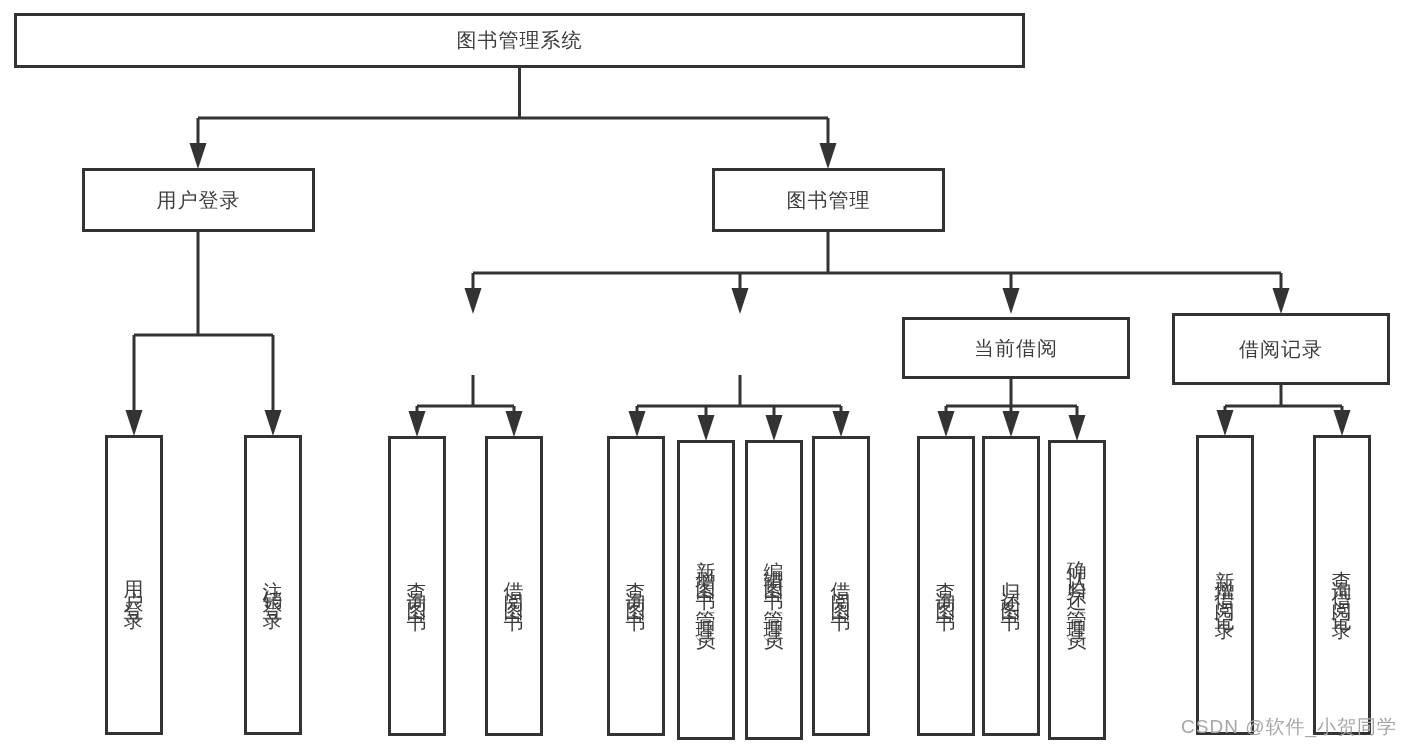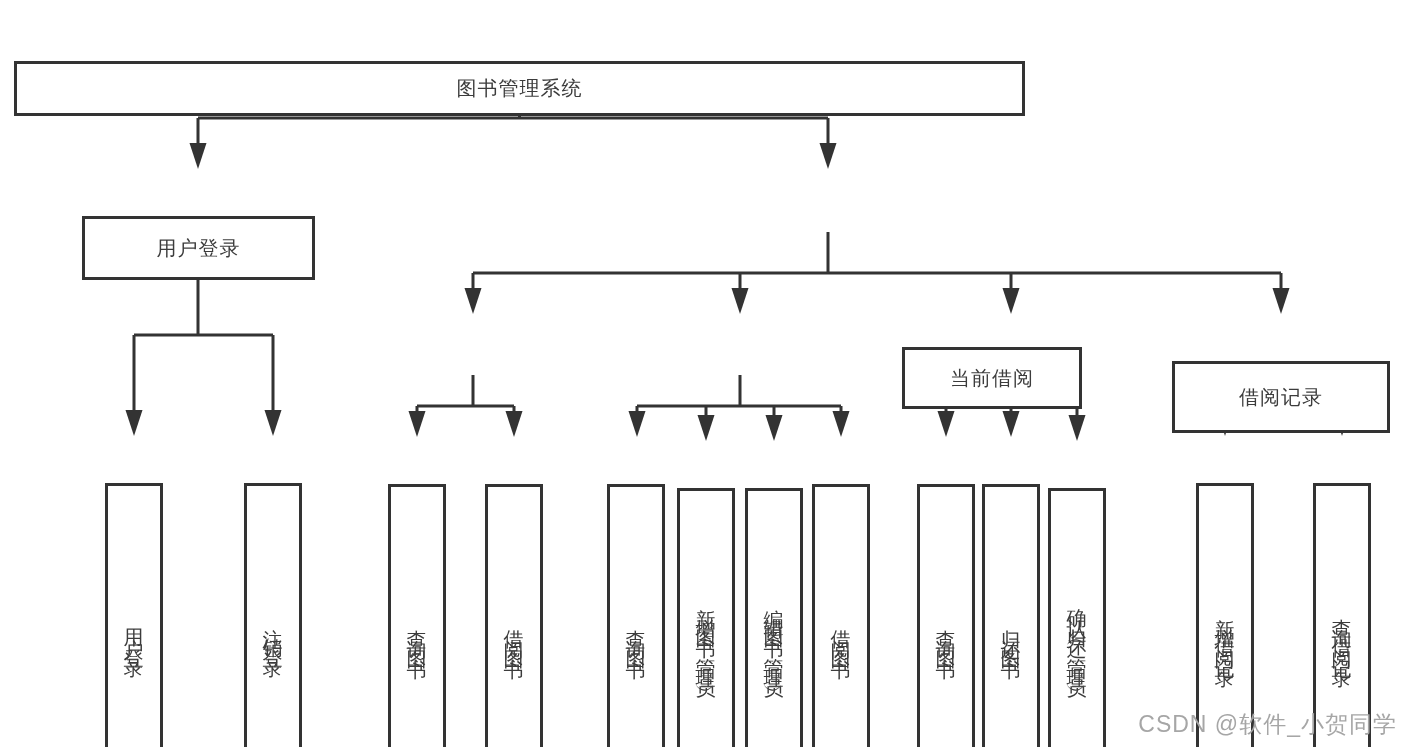--- a/index.html
+++ b/index.html
@@ -11,30 +11,30 @@
     position:relative; width:1405px; height:747px; background:var(--bg);
     font-family:"Liberation Sans","DejaVu Sans",sans-serif; overflow:hidden;
   }
   .connectors{position:absolute;left:0;top:0;width:1405px;height:747px;}
   .connectors path{stroke:var(--line);stroke-width:3;fill:none;}
   .connectors polygon{fill:var(--line);stroke:none;}
   .node{
     position:absolute; box-sizing:border-box; border:3px solid var(--border);
     background:var(--fill); color:var(--text);
     display:flex; align-items:center; justify-content:center;
-    font-size:20px; letter-spacing:1px;margin-top:48px;
+    font-size:20px; letter-spacing:1px;
   }
   .leaf{width:58px;height:300px;}
   .leaf .vtext{
     writing-mode:vertical-rl; text-orientation:mixed;
     letter-spacing:10px; line-height:1; font-size:20px; white-space:nowrap;
   }
   .watermark{
     position:absolute; right:8px; bottom:7px; color:var(--wm);
-    font-size:23px; letter-spacing:1px; z-index:5;
+    font-size:19px; letter-spacing:1px; z-index:5;
   }
 </style>
 </head>
 <body>
 
 <div class="canvas">
 
   <svg class="connectors" viewBox="0 0 1405 747" xmlns="http://www.w3.org/2000/svg">
 
     <path d="M519.5 68 V118 M198 118 H828 M198 118 V146 M828 118 V146"></path>
@@ -71,22 +71,25 @@
     <polygon points="1333.5,410 1350.5,410 1342,436"></polygon>
   </svg>
 
   <div class="node" style="left:14px;top:13px;width:1011px;height:55px">
     <span>图书管理系统</span>
   </div>
 
   <div class="node" style="left:82px;top:168px;width:233px;height:64px">
     <span>用户登录</span>
   </div>
+  <div class="node" style="left:712px;top:168px;width:233px;height:64px">
+    <span>图书管理</span>
+  </div>
 
-  <div class="node" style="left:902px;top:299px;width:180px;height:62px">
+  <div class="node" style="left:902px;top:317px;width:228px;height:62px">
     <span>当前借阅</span>
   </div>
   <div class="node" style="left:1172px;top:313px;width:218px;height:72px">
     <span>借阅记录</span>
   </div>
 
   <div class="node leaf" style="left:105px;top:435px">
     <span class="vtext">用户登录</span>
   </div>
   <div class="node leaf" style="left:244px;top:435px">

